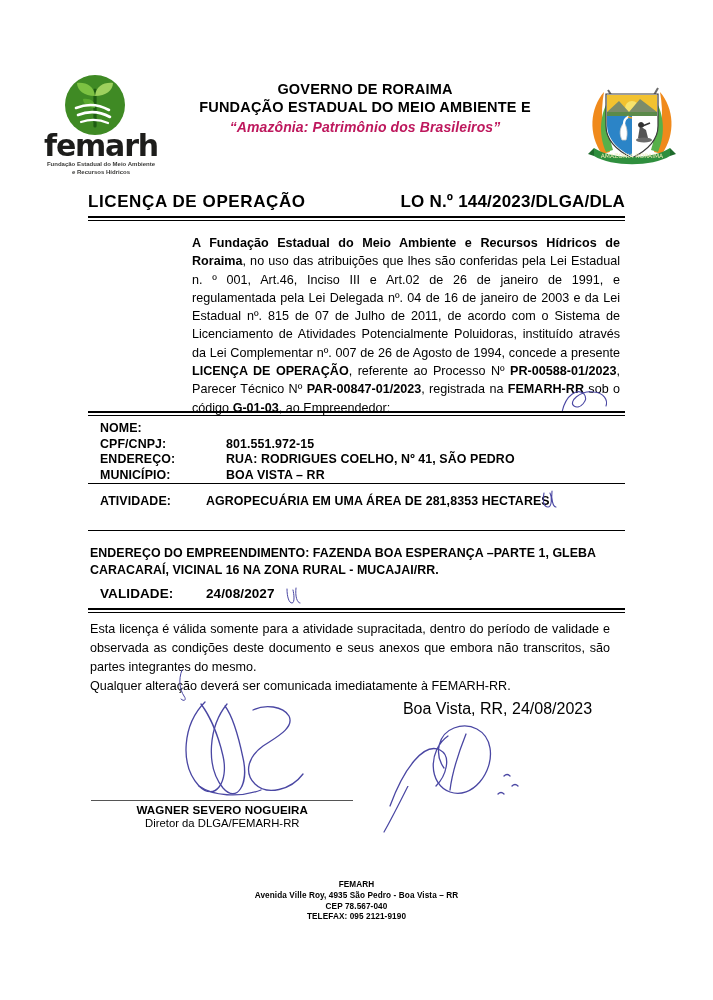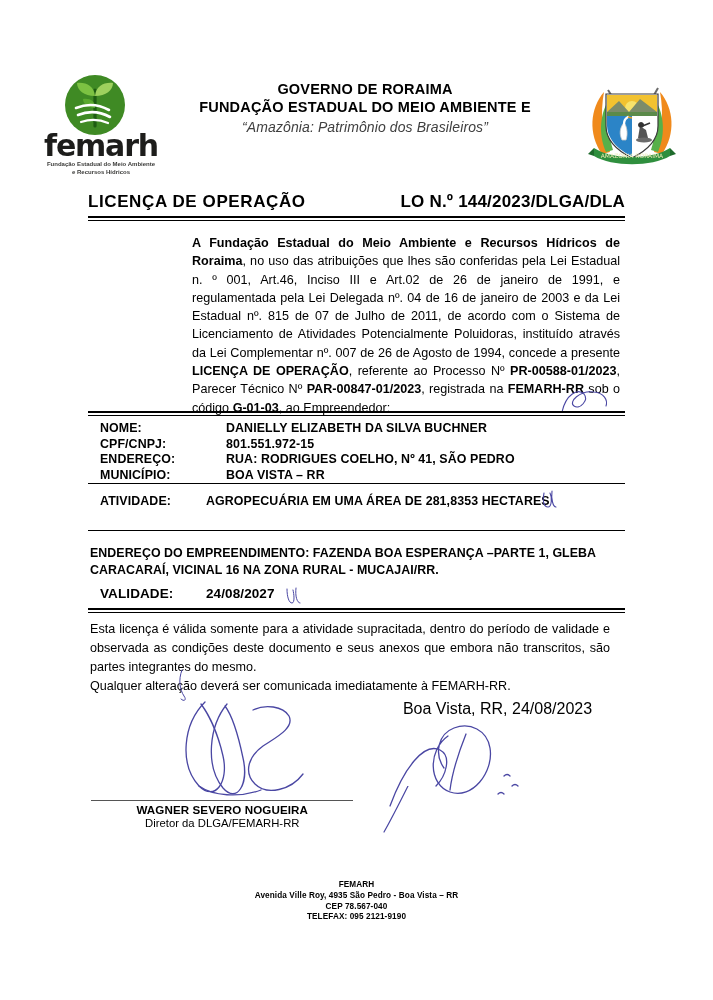--- a/index.html
+++ b/index.html
@@ -76,24 +76,24 @@
     text-align: center;
   }
   .header-titles .t-line {
     font-weight: bold;
     font-size: 14.5px;
     line-height: 18px;
     letter-spacing: 0.2px;
   }
   .header-titles .t-motto {
     margin-top: 3px;
-    font-weight: normal;
+    font-weight: bold;
     font-style: italic;
     font-size: 14px;
-    color: #404040;
+    color: #be185d;
     letter-spacing: 0.1px;
   }
 
   .coat {
     position: absolute;
     left: 578px;
     top: 8px;
     width: 108px;
     height: 108px;
   }
@@ -361,21 +361,20 @@
 
   <svg class="sig-ink" style="left:556px; top:384px;" width="60" height="34">
     <path d="M6 28 C10 10 22 4 28 10 C33 16 24 26 18 22 C12 18 24 6 38 8 C48 9 52 16 50 22" stroke="#4a47a3" stroke-width="1.1" fill="none" stroke-linecap="round"></path>
   </svg>
 
   <div class="rule-double" style="top:411px;"></div>
 
   <div class="fields">
     <div class="field-row">
       <div class="field-label">NOME:</div>
-      <div class="field-value">DANIELLY ELIZABETH DA SILVA BUCHNER</div>
     </div>
     <div class="field-row">
       <div class="field-label">CPF/CNPJ:</div>
       <div class="field-value">801.551.972-15</div>
     </div>
     <div class="field-row">
       <div class="field-label">ENDEREÇO:</div>
       <div class="field-value">RUA: RODRIGUES COELHO, Nº 41, SÃO PEDRO</div>
     </div>
     <div class="field-row">

